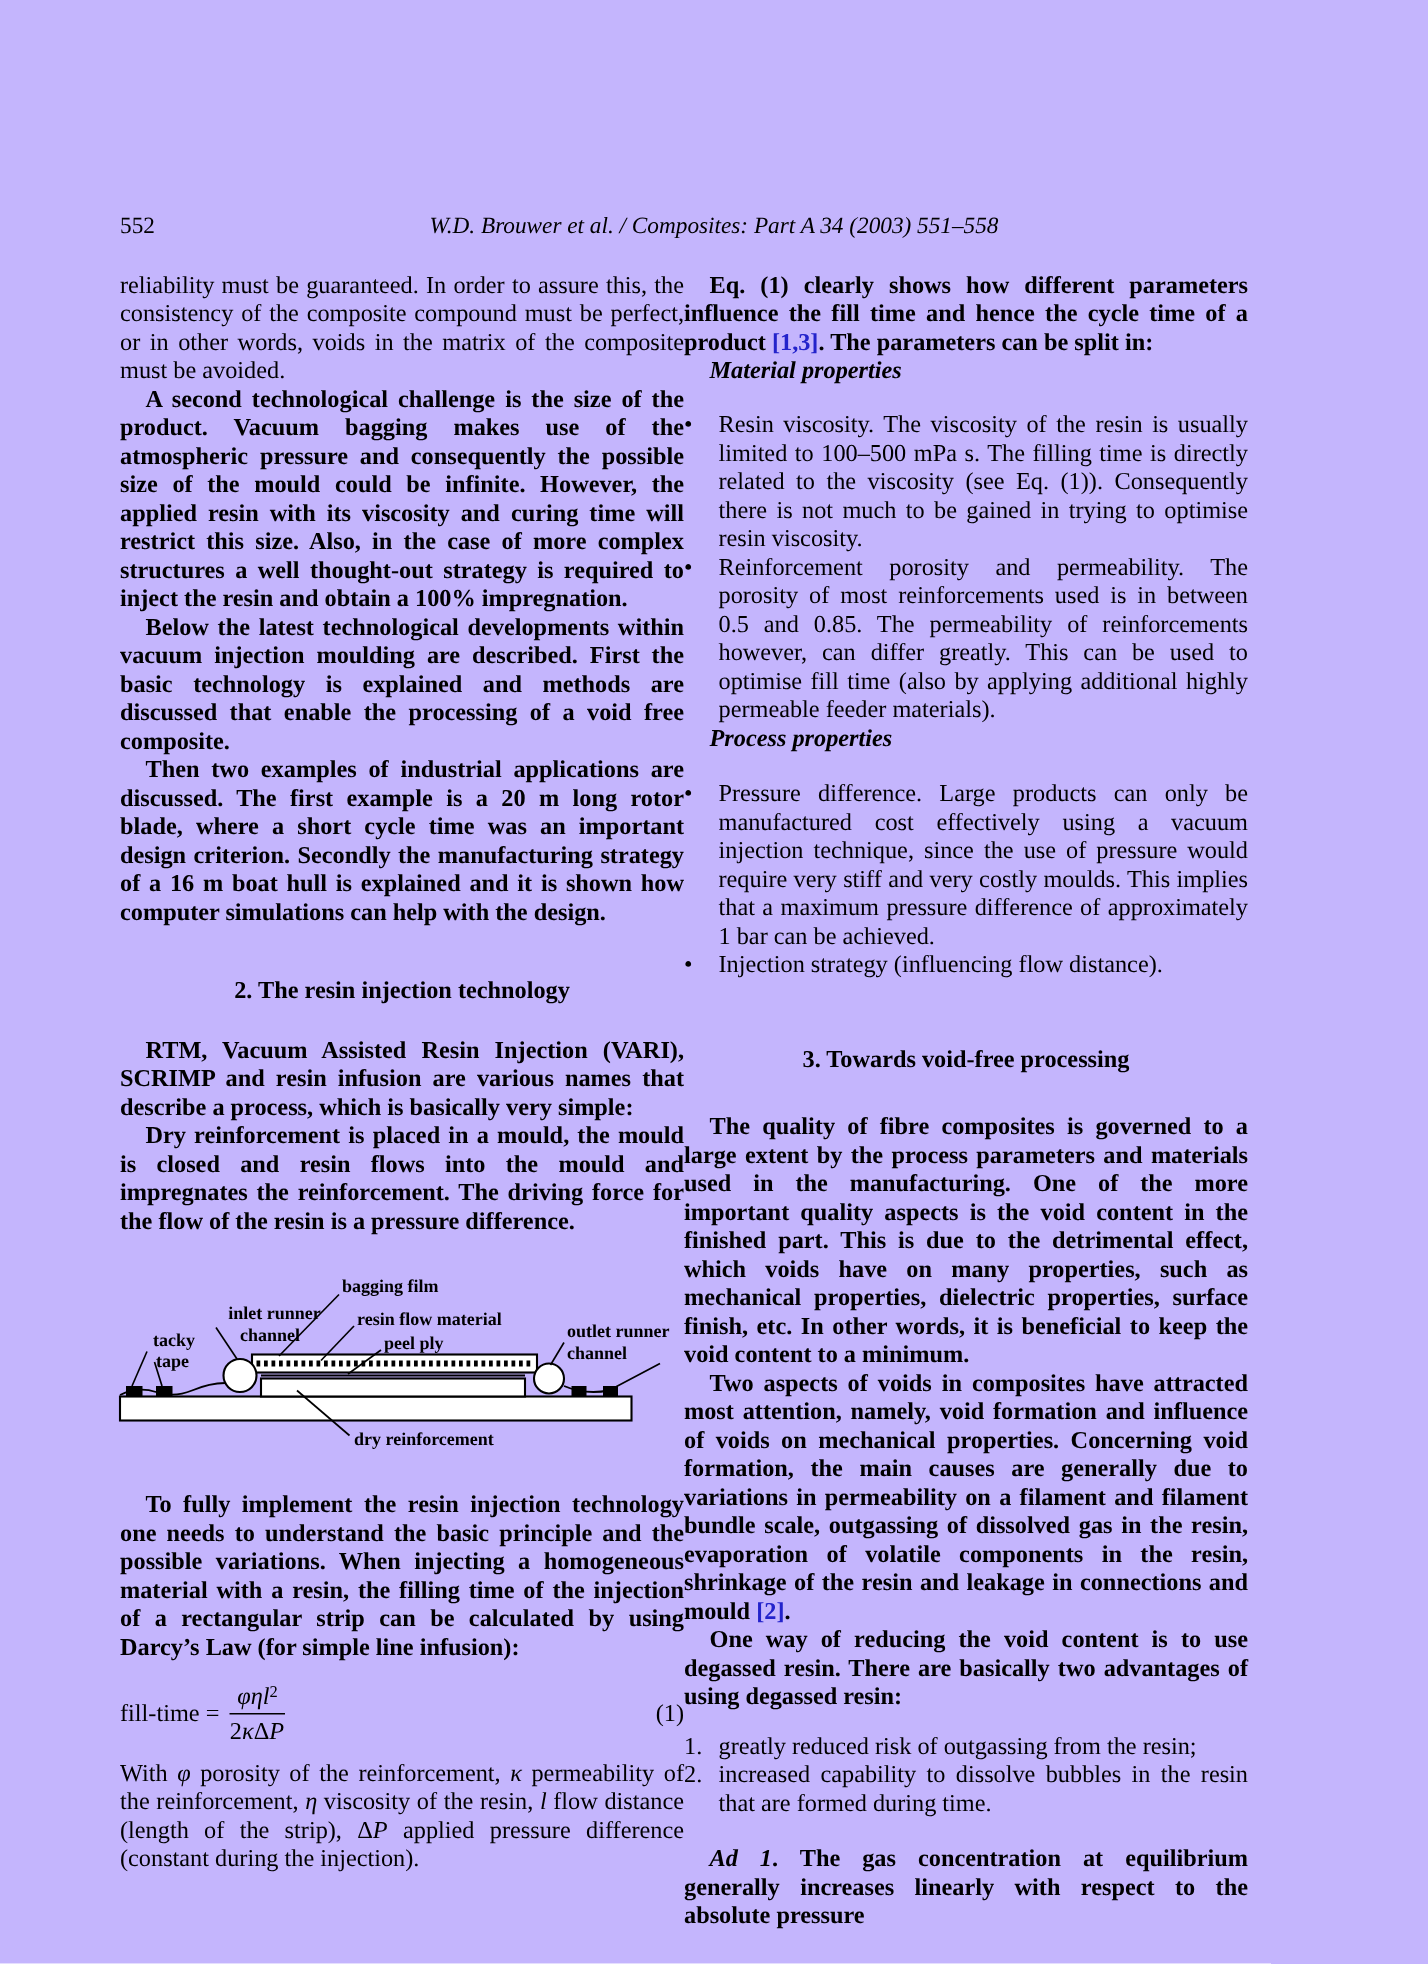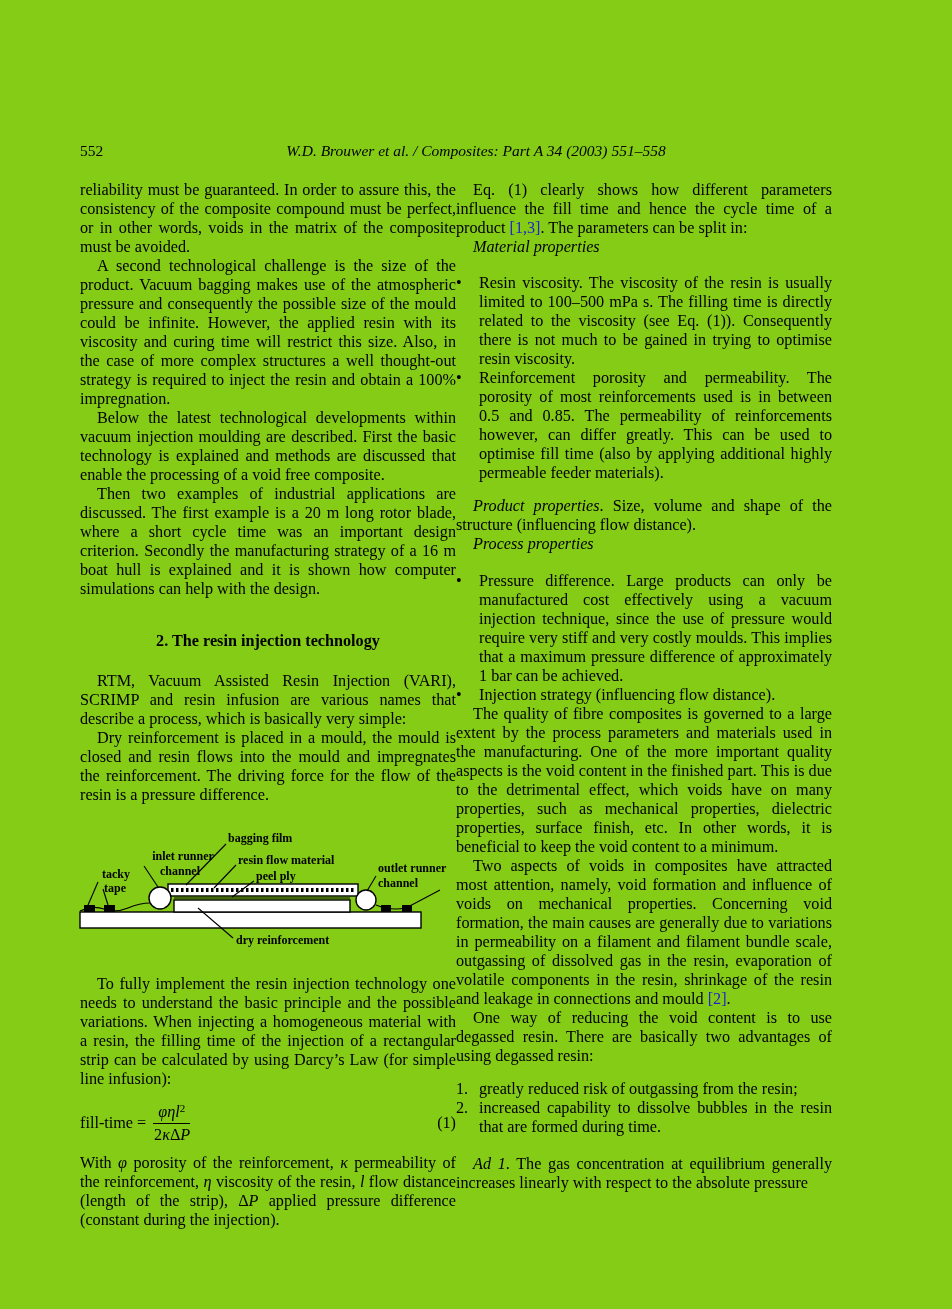--- a/index.html
+++ b/index.html
@@ -1,40 +1,40 @@
 <!DOCTYPE html>
 <html style="--link: #2323cb;"><head>
 <meta charset="utf-8">
 <style>
   :root{ --link:#2323cb; }
   html,body{margin:0;padding:0;background:#ffffff;}
   .page{
     position:relative;
     width:952px;height:1309px;
-    background:#84cc16;color:#000;
+    background:#c4b5fd;color:#000;
     font-family:"Liberation Serif", serif;
     overflow:hidden;
   }
   
   .running-head{
     position:absolute;top:142px;left:80px;width:792px;
     display:flex;align-items:baseline;font-size:15.5px;
   }
   .pageno{width:90px;text-align:left;}
   .running-title{flex:1;text-align:center;font-style:italic;}
   .head-spacer{width:90px;}
 
   
   .columns{
     position:absolute;top:181px;left:80px;width:792px;
     display:flex;
   }
   .col{width:376px;font-size:16.2px;line-height:19px;text-align:justify;}
   p{margin:0;}
-  .indent{text-indent:17px;}
+  .indent{text-indent:17px;font-weight:bold;}
   .italic{font-style:italic;}
   .s-i{font-style:italic;}
   .s-link{color:var(--link);}
   .s-sup{font-size:11px;position:relative;top:-5px;}
 
   .section-heading{
     font-weight:bold;text-align:center;font-size:16.2px;
     margin:33px 0 21px 0;
   }
   .section-heading.s3{margin:44px 0 26px 0;}
@@ -54,21 +54,21 @@
   .figure{margin:15px 0 15px -2px;}
   .fig-svg{display:block;overflow:visible;}
   .st{fill:#fff;stroke:#000;stroke-width:1.4;}
   .ln{fill:none;stroke:#000;stroke-width:1.2;}
   .ldr{stroke:#000;stroke-width:1.1;}
   .flbl{font-family:"Liberation Serif",serif;font-weight:bold;font-size:12px;fill:#000;}
   .mid{text-anchor:middle;}
 
   
   .equation{display:flex;align-items:center;margin:14px 0 10px 0;}
-  .frac{display:inline-flex;flex-direction:column;align-items:flex-end;margin-left:7px;line-height:1.12;}
+  .frac{display:inline-flex;flex-direction:column;align-items:flex-start;margin-left:7px;line-height:1.12;}
   .frac .num{padding:0 5px 2px 5px;border-bottom:1.4px solid #000;}
   .frac .den{padding-top:2px;}
   .eq-number{margin-left:auto;}
 </style>
 </head>
 <body>
 
 <div class="page">
 
   <div class="running-head">
@@ -158,34 +158,34 @@
         <li>
           <span class="li-marker">•</span>
           <span class="li-body">Resin viscosity. The viscosity of the resin is usually limited to 100–500 mPa s. The filling time is directly related to the viscosity (see Eq. (1)). Consequently there is not much to be gained in trying to optimise resin viscosity.</span>
         </li>
         <li>
           <span class="li-marker">•</span>
           <span class="li-body">Reinforcement porosity and permeability. The porosity of most reinforcements used is in between 0.5 and 0.85. The permeability of reinforcements however, can differ greatly. This can be used to optimise fill time (also by applying additional highly permeable feeder materials).</span>
         </li>
       </ul>
 
-      <p class="indent product-props"><span class="s-i">Product properties</span><span>. Size, volume and shape of the structure (influencing flow distance).</span></p>
       <p class="indent italic">Process properties</p>
 
       <ul class="blist blist2">
         <li>
           <span class="li-marker">•</span>
           <span class="li-body">Pressure difference. Large products can only be manufactured cost effectively using a vacuum injection technique, since the use of pressure would require very stiff and very costly moulds. This implies that a maximum pressure difference of approximately 1 bar can be achieved.</span>
         </li>
         <li>
           <span class="li-marker">•</span>
           <span class="li-body">Injection strategy (influencing flow distance).</span>
         </li>
       </ul>
 
+      <div class="section-heading s3">3. Towards void-free processing</div>
 
       <p class="indent">The quality of fibre composites is governed to a large extent by the process parameters and materials used in the manufacturing. One of the more important quality aspects is the void content in the finished part. This is due to the detrimental effect, which voids have on many properties, such as mechanical properties, dielectric properties, surface finish, etc. In other words, it is beneficial to keep the void content to a minimum.</p>
       <p class="indent"><span>Two aspects of voids in composites have attracted most attention, namely, void formation and influence of voids on mechanical properties. Concerning void formation, the main causes are generally due to variations in permeability on a filament and filament bundle scale, outgassing of dissolved gas in the resin, evaporation of volatile components in the resin, shrinkage of the resin and leakage in connections and mould </span><span class="s-link">[2]</span><span>.</span></p>
       <p class="indent">One way of reducing the void content is to use degassed resin. There are basically two advantages of using degassed resin:</p>
 
       <ol class="nlist">
         <li>
           <span class="li-marker">1.</span>
           <span class="li-body">greatly reduced risk of outgassing from the resin;</span>
         </li>

